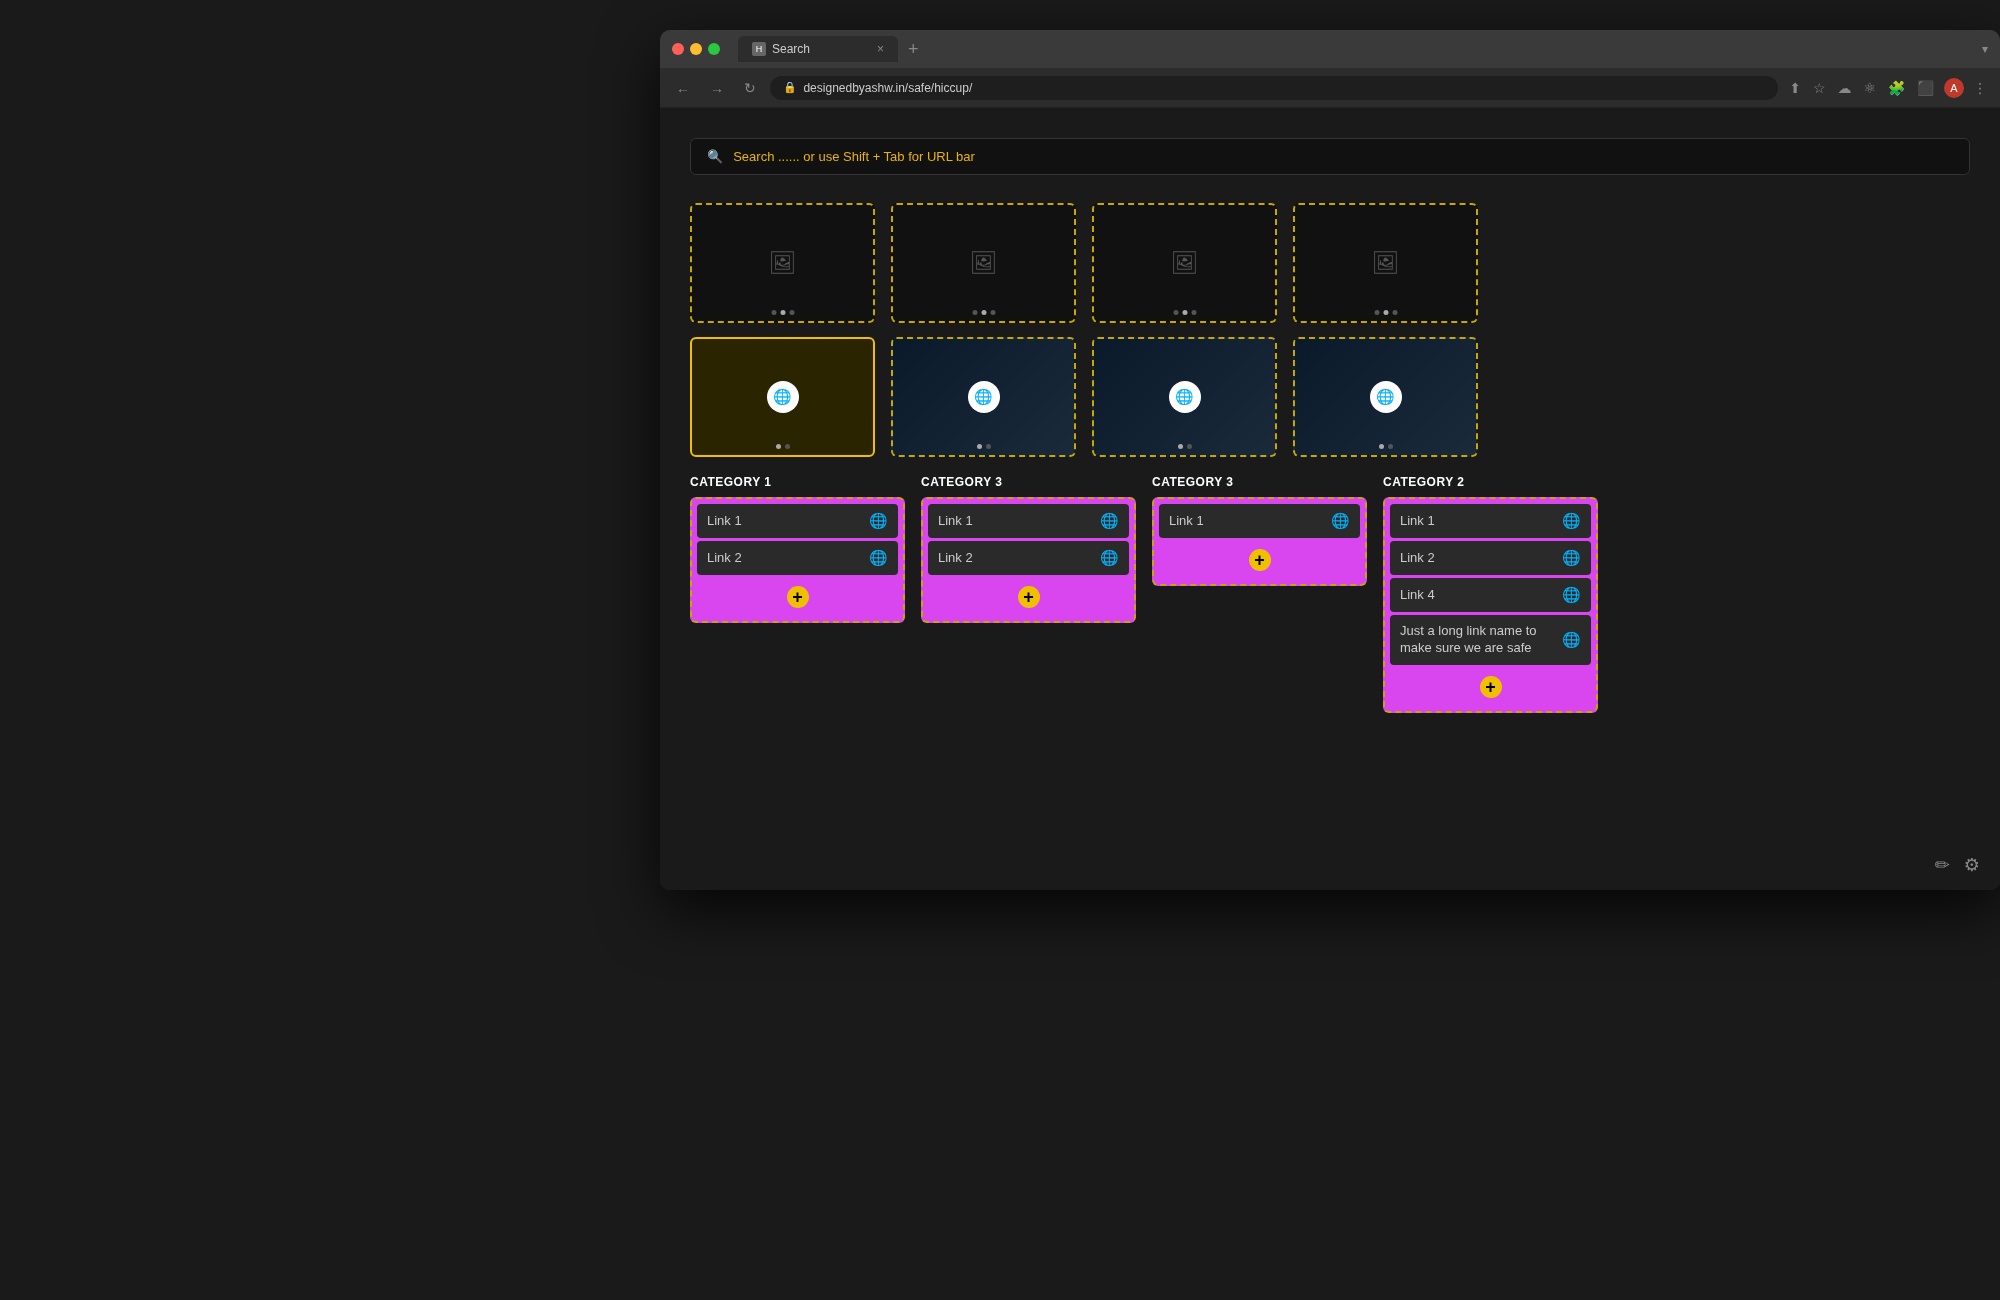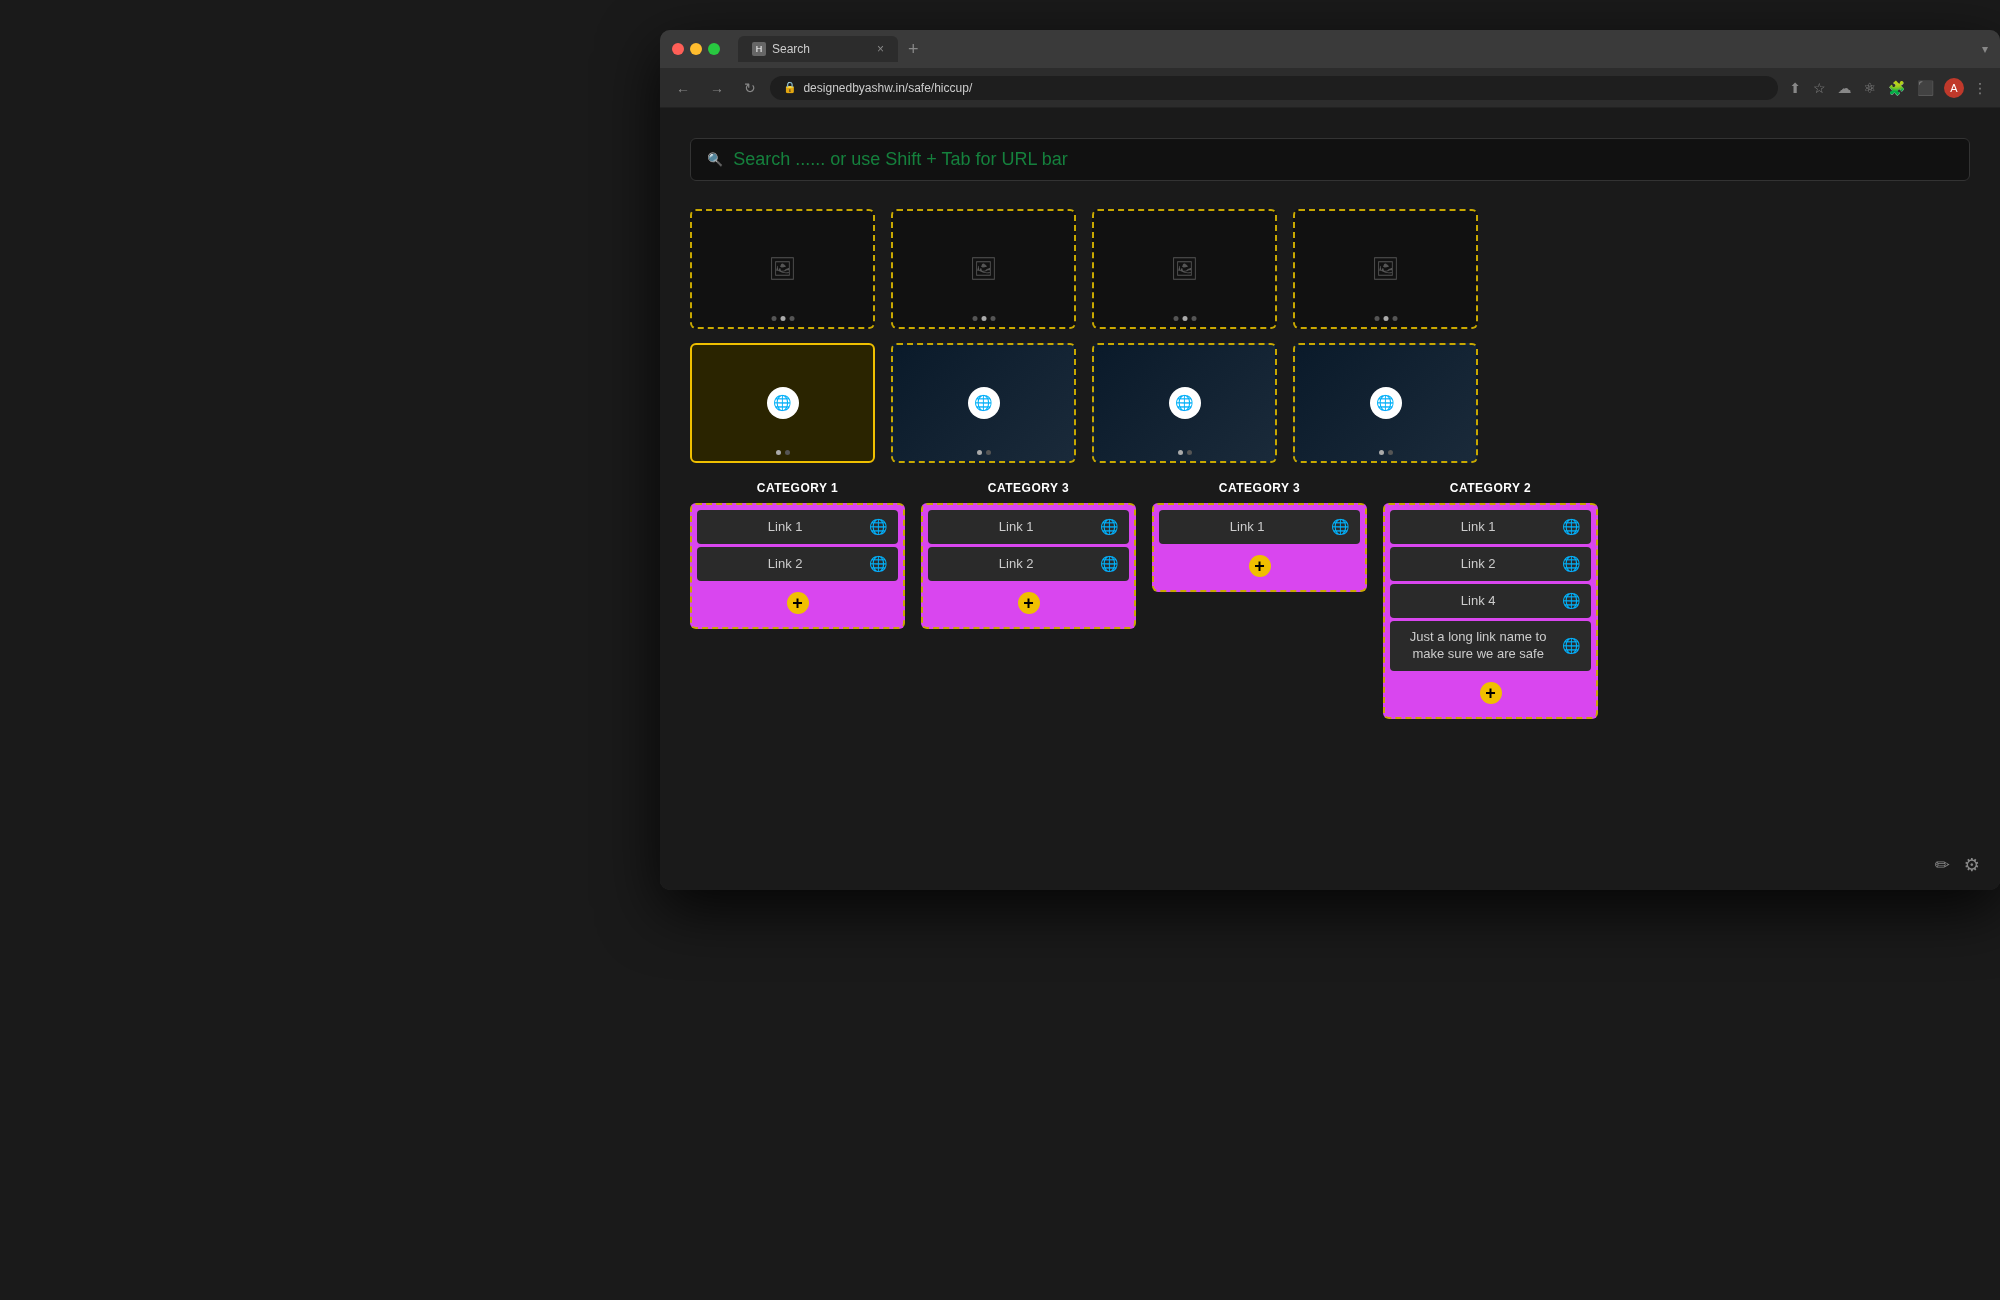--- a/index.html
+++ b/index.html
@@ -171,22 +171,22 @@
       margin-bottom: 28px;
       width: 100%;
     }
 
     .search-icon-wrap {
       color: #666;
       font-size: 13px;
     }
 
     .search-text {
-      color: #15803d;
-      font-size: 18px;
+      color: #eab308;
+      font-size: 13px;
     }
 
     
     .bookmark-section {
       display: flex;
       gap: 16px;
       margin-bottom: 14px;
     }
 
     
@@ -253,21 +253,20 @@
 
     .dot.active {
       background: #aaa;
     }
 
     
     .categories-section {
       display: flex;
       gap: 16px;
       margin-top: 18px;
-      text-align: center;
     }
 
     .category-column {
       width: 215px;
     }
 
     .category-title {
       color: #fff;
       font-size: 12px;
       font-weight: 700;

